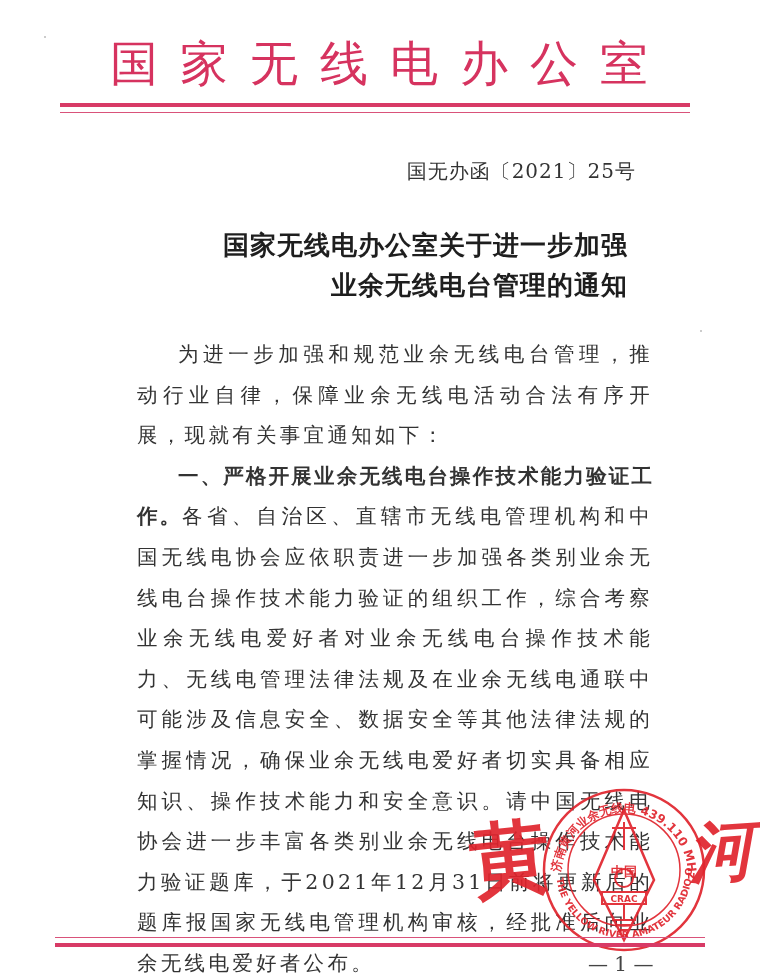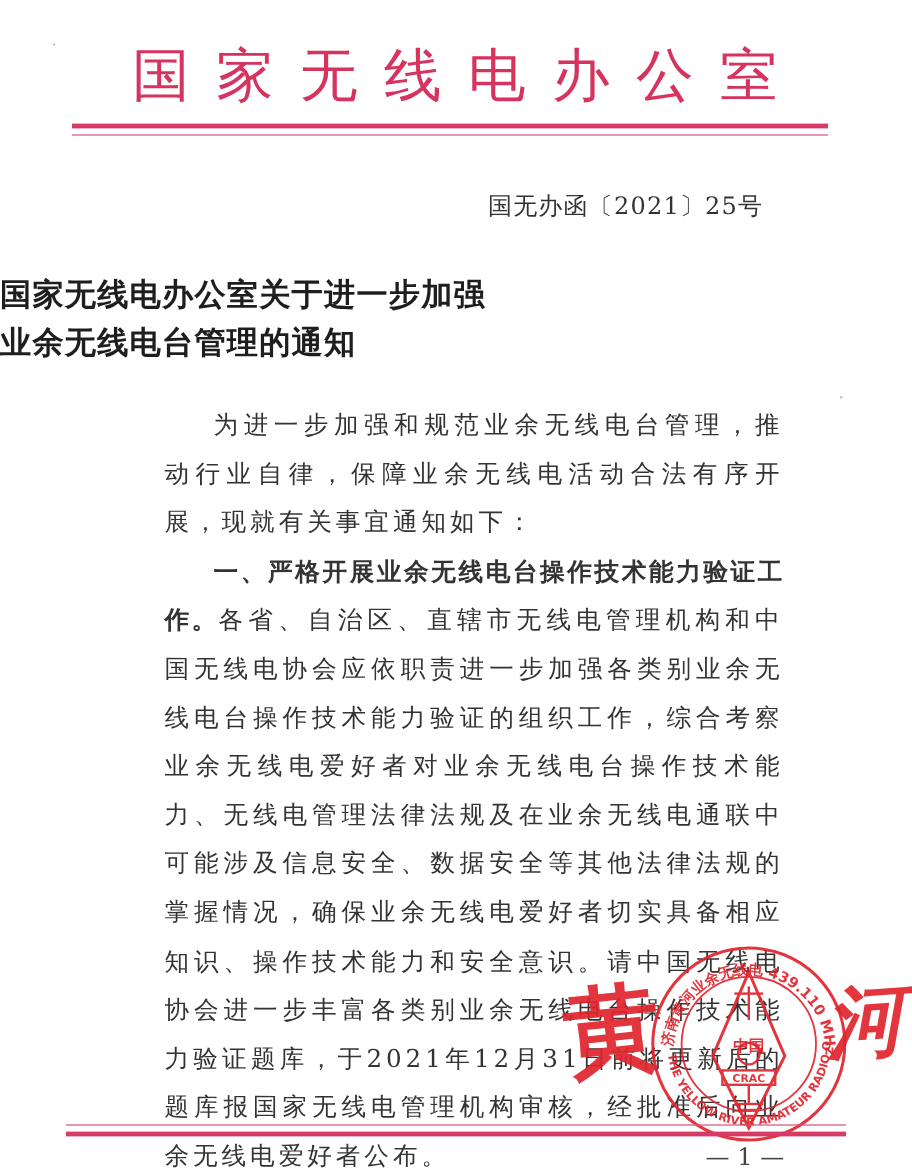--- a/index.html
+++ b/index.html
@@ -45,21 +45,21 @@
     top: 158px;
     font-size: 20px;
     letter-spacing: 1px;
     color: #333333;
     white-space: nowrap;
   }
   .doc-title {
     position: absolute;
     left: 0;
     width: 628px;
-    text-align: left;
+    text-align: right;
     font-family: "DejaVu Sans", sans-serif;
     font-weight: bold;
     font-size: 26px;
     color: #1e1e1e;
     letter-spacing: 1px;
     white-space: nowrap;
   }
   .body-text {
     position: absolute;
     left: 113px;

